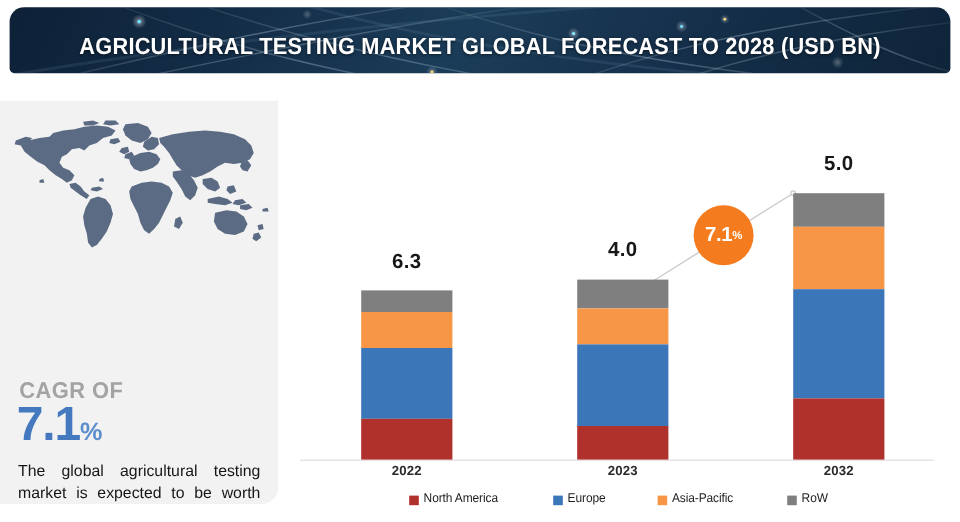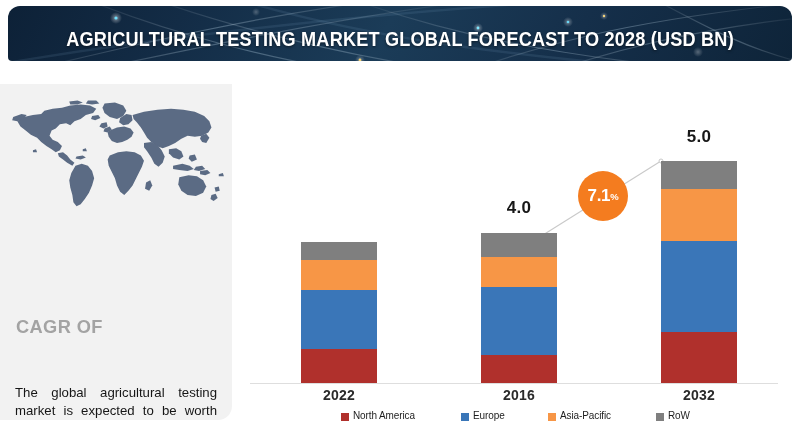--- a/index.html
+++ b/index.html
@@ -41,21 +41,21 @@
   .bar{position:absolute;width:76px;bottom:52px;}
   .seg{width:100%;display:block;}
   .seg.row{background:#7f7f7f;}
   .seg.ap{background:#f79646;}
   .seg.eu{background:#3a76b8;}
   .seg.na{background:#b0302c;}
 
   .bar-label{position:absolute;width:76px;text-align:center;
     font-size:17px;font-weight:bold;color:#171717;letter-spacing:.3px;}
   .tick{position:absolute;width:120px;text-align:center;top:303px;
-    font-size:14px;font-weight:bold;color:#2a2a2a;letter-spacing:.2px;}
+    font-size:11px;font-weight:bold;color:#2a2a2a;letter-spacing:.2px;}
 
   .badge{position:absolute;width:50px;height:50px;border-radius:50%;
     background:#f47c1f;display:flex;align-items:center;justify-content:center;
     color:#ffffff;font-weight:bold;font-size:17px;letter-spacing:-.3px;}
   .badge .pct{font-size:9.5px;font-weight:bold;margin-left:0px;}
 
   
   .legend{position:absolute;left:0;top:325px;width:568px;
     display:flex;justify-content:center;align-items:center;gap:0px;}
   .leg-item{display:flex;align-items:flex-end;margin-right:42px;}
@@ -188,49 +188,51 @@
           <path d="M370,140 L384,138 L390,144 L380,148 L370,146 Z"></path>
 
           <path d="M48,100 L54,98 L56,104 L48,104 Z"></path>
           <path d="M406,146 L414,144 L416,150 L406,150 Z"></path>
           <path d="M144,98 L150,96 L152,102 L144,102 Z"></path>
         </g>
       </svg>
     </div>
 
     <div class="cagr-of">CAGR OF</div>
+    <div class="cagr-val"><span>7.1</span><span class="pct">%</span></div>
     <div class="desc">The global agricultural testing market is expected to be worth USD 9.8 billion by 2028, growing at a CAGR of 7.1% during the forecast period.</div>
   </div>
 
   <div class="chart">
     <div class="plot">
 
       <svg style="position:absolute;left:0;top:0;width:568px;height:351px;">
         <line x1="303" y1="156" x2="429" y2="77" stroke="#c9c9c9" stroke-width="1.1"></line>
         <circle cx="429" cy="77" r="2" fill="#ffffff" stroke="#c9c9c9" stroke-width="1"></circle>
       </svg>
 
       <div class="axis-line"></div>
 
       <div class="bar" style="left:69px;">
         <div class="seg row" style="height:18px;"></div>
         <div class="seg ap" style="height:30px;"></div>
         <div class="seg eu" style="height:59px;"></div>
         <div class="seg na" style="height:34px;"></div>
       </div>
+      <div class="bar-label" style="left:69px;top:124px;">6.3</div>
       <div class="tick" style="left:47px;">2022</div>
 
       <div class="bar" style="left:249px;">
         <div class="seg row" style="height:24px;"></div>
         <div class="seg ap" style="height:30px;"></div>
         <div class="seg eu" style="height:68px;"></div>
         <div class="seg na" style="height:28px;"></div>
       </div>
       <div class="bar-label" style="left:249px;top:114px;">4.0</div>
-      <div class="tick" style="left:227px;">2016</div>
+      <div class="tick" style="left:227px;">2023</div>
 
       <div class="bar" style="left:429px;">
         <div class="seg row" style="height:28px;"></div>
         <div class="seg ap" style="height:52px;"></div>
         <div class="seg eu" style="height:91px;"></div>
         <div class="seg na" style="height:51px;"></div>
       </div>
       <div class="bar-label" style="left:429px;top:43px;">5.0</div>
       <div class="tick" style="left:407px;">2032</div>
 

